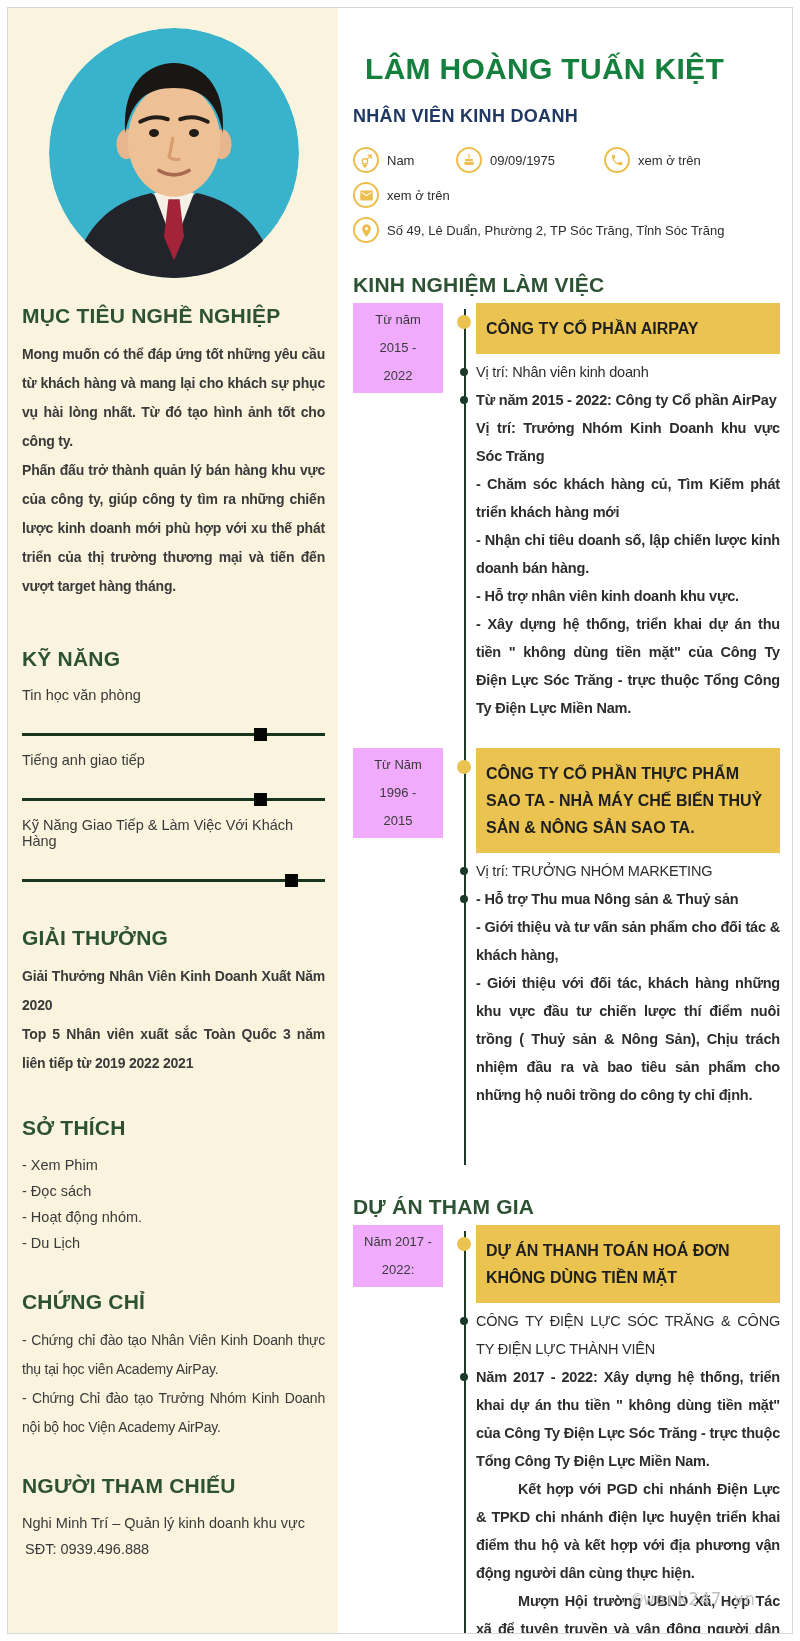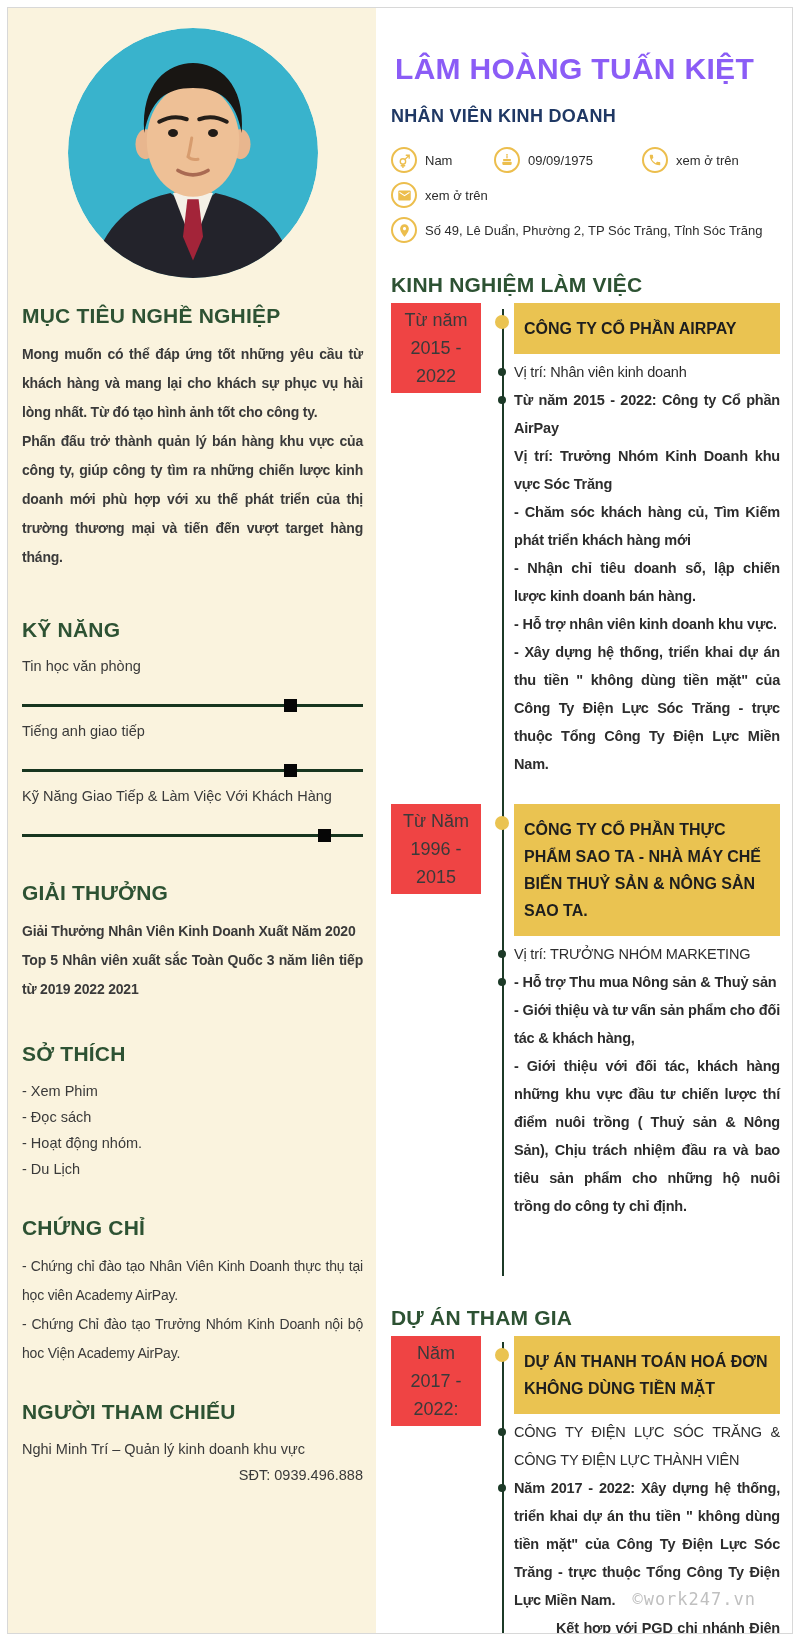--- a/index.html
+++ b/index.html
@@ -2,59 +2,59 @@
 <html lang="vi"><head>
 <meta charset="utf-8">
 <style>
   html,body { margin:0; padding:0; }
   body { background:#ffffff; font-family:"Liberation Sans", sans-serif; }
   .page { position:relative; width:800px; height:1641px; background:#ffffff; overflow:hidden; }
   .card { position:absolute; left:7px; top:7px; width:786px; height:1627px; box-sizing:border-box;
           border:1px solid #d8d8d8; background:#ffffff; display:flex; overflow:hidden; }
 
   
-  .sidebar { width:368px; flex:none; background:#FAF3DE; padding:13px 13px 32px 14px; box-sizing:border-box; }
+  .sidebar { width:330px; flex:none; background:#FAF3DE; padding:13px 13px 32px 14px; box-sizing:border-box; }
   .photo-wrap { width:250px; height:250px; margin:7px auto 0; border-radius:50%; overflow:hidden; }
   .photo-wrap svg { display:block; }
   .side-heading { color:#2D5233; font-size:21px; font-weight:bold; margin:0 0 12px; letter-spacing:0.2px; }
   .sec-objective { margin-top:26px; }
   .sec-skills { margin-top:46px; }
   .sec-awards { margin-top:44px; }
   .sec-hobbies { margin-top:38px; }
   .sec-certs { margin-top:34px; }
   .sec-refs { margin-top:32px; }
   .side-par { font-size:14px; line-height:29px; color:#3a3a3a; text-align:justify; margin:0; letter-spacing:-0.2px; }
   .side-par.bold { font-weight:bold; }
   .side-line { font-size:14.5px; line-height:26px; color:#3a3a3a; margin:0; }
   .skill-label { font-size:14.5px; color:#3a3a3a; margin-top:16px; }
   .skill-track { position:relative; height:3px; background:#17351F; margin-top:30px; margin-bottom:8px; }
   .skill-thumb { position:absolute; top:-5px; width:13px; height:13px; background:#060606; }
-  .ref-phone { padding-left:3px;text-align:right; }
+  .ref-phone { padding-left:3px; }
 
   
   .main { flex:1; min-width:0; padding:0 12px 0 15px; box-sizing:border-box; }
-  .name { margin:44px 4px 0; font-size:30px; font-weight:bold; color:#8b5cf6; letter-spacing:0.3px; }
+  .name { margin:44px 12px 0; font-size:30px; font-weight:bold; color:#15803d; letter-spacing:0.3px; }
   .job-title { margin-top:20px; font-size:18px; font-weight:bold; color:#1F3864; letter-spacing:0.3px; }
   .contact { margin-top:20px; }
   .contact-row { margin-bottom:9px; }
   .contact-row.r1 { display:grid; grid-template-columns:103px 148px 1fr; }
   .contact-item { display:flex; align-items:center; gap:8px; font-size:13px; color:#2c2c2c; }
   .cicon { width:26px; height:26px; border:2px solid #ECBE4D; border-radius:50%; box-sizing:border-box;
            display:flex; align-items:center; justify-content:center; flex:none; background:#fff; }
   .cicon svg { display:block; }
 
   .section-heading { color:#2D5233; font-size:21px; font-weight:bold; margin:30px 0 6px; letter-spacing:0.2px; }
   .timeline { position:relative; }
   .timeline::before { content:""; position:absolute; left:111px; top:6px; bottom:0; width:2px; background:#1C3A27; }
   .timeline.exp { padding-bottom:56px; }
   .timeline.proj { padding-bottom:40px; }
   .entry { display:flex; margin-bottom:26px; }
   .entry:last-child { margin-bottom:0; }
   .date-col { width:90px; flex:none; }
-  .date-box { background:#ef4444; text-align:center; padding:3px 6px; font-size:18px; line-height:28px; color:#3a3a3a; }
+  .date-box { background:#f0abfc; text-align:center; padding:3px 6px; font-size:13px; line-height:28px; color:#3a3a3a; }
   .entry-content { flex:1; min-width:0; margin-left:33px; }
   .entry-title { position:relative; background:#EAC351; font-weight:bold; font-size:16px; line-height:27px;
                  padding:12px 10px; color:#1e1e1e; margin:0 0 4px; }
   .entry-title::before { content:""; position:absolute; left:-19px; top:12px; width:14px; height:14px;
                  border-radius:50%; background:#EAC351; }
   .entry-item { position:relative; margin:0; font-size:14.5px; line-height:28px; color:#2d2d2d;
                  text-align:justify; letter-spacing:-0.2px; }
   .entry-item.bold { font-weight:bold; }
   .entry-item.dot::before { content:""; position:absolute; left:-16px; top:10px; width:8px; height:8px;
                  border-radius:50%; background:#1C3A27; }

